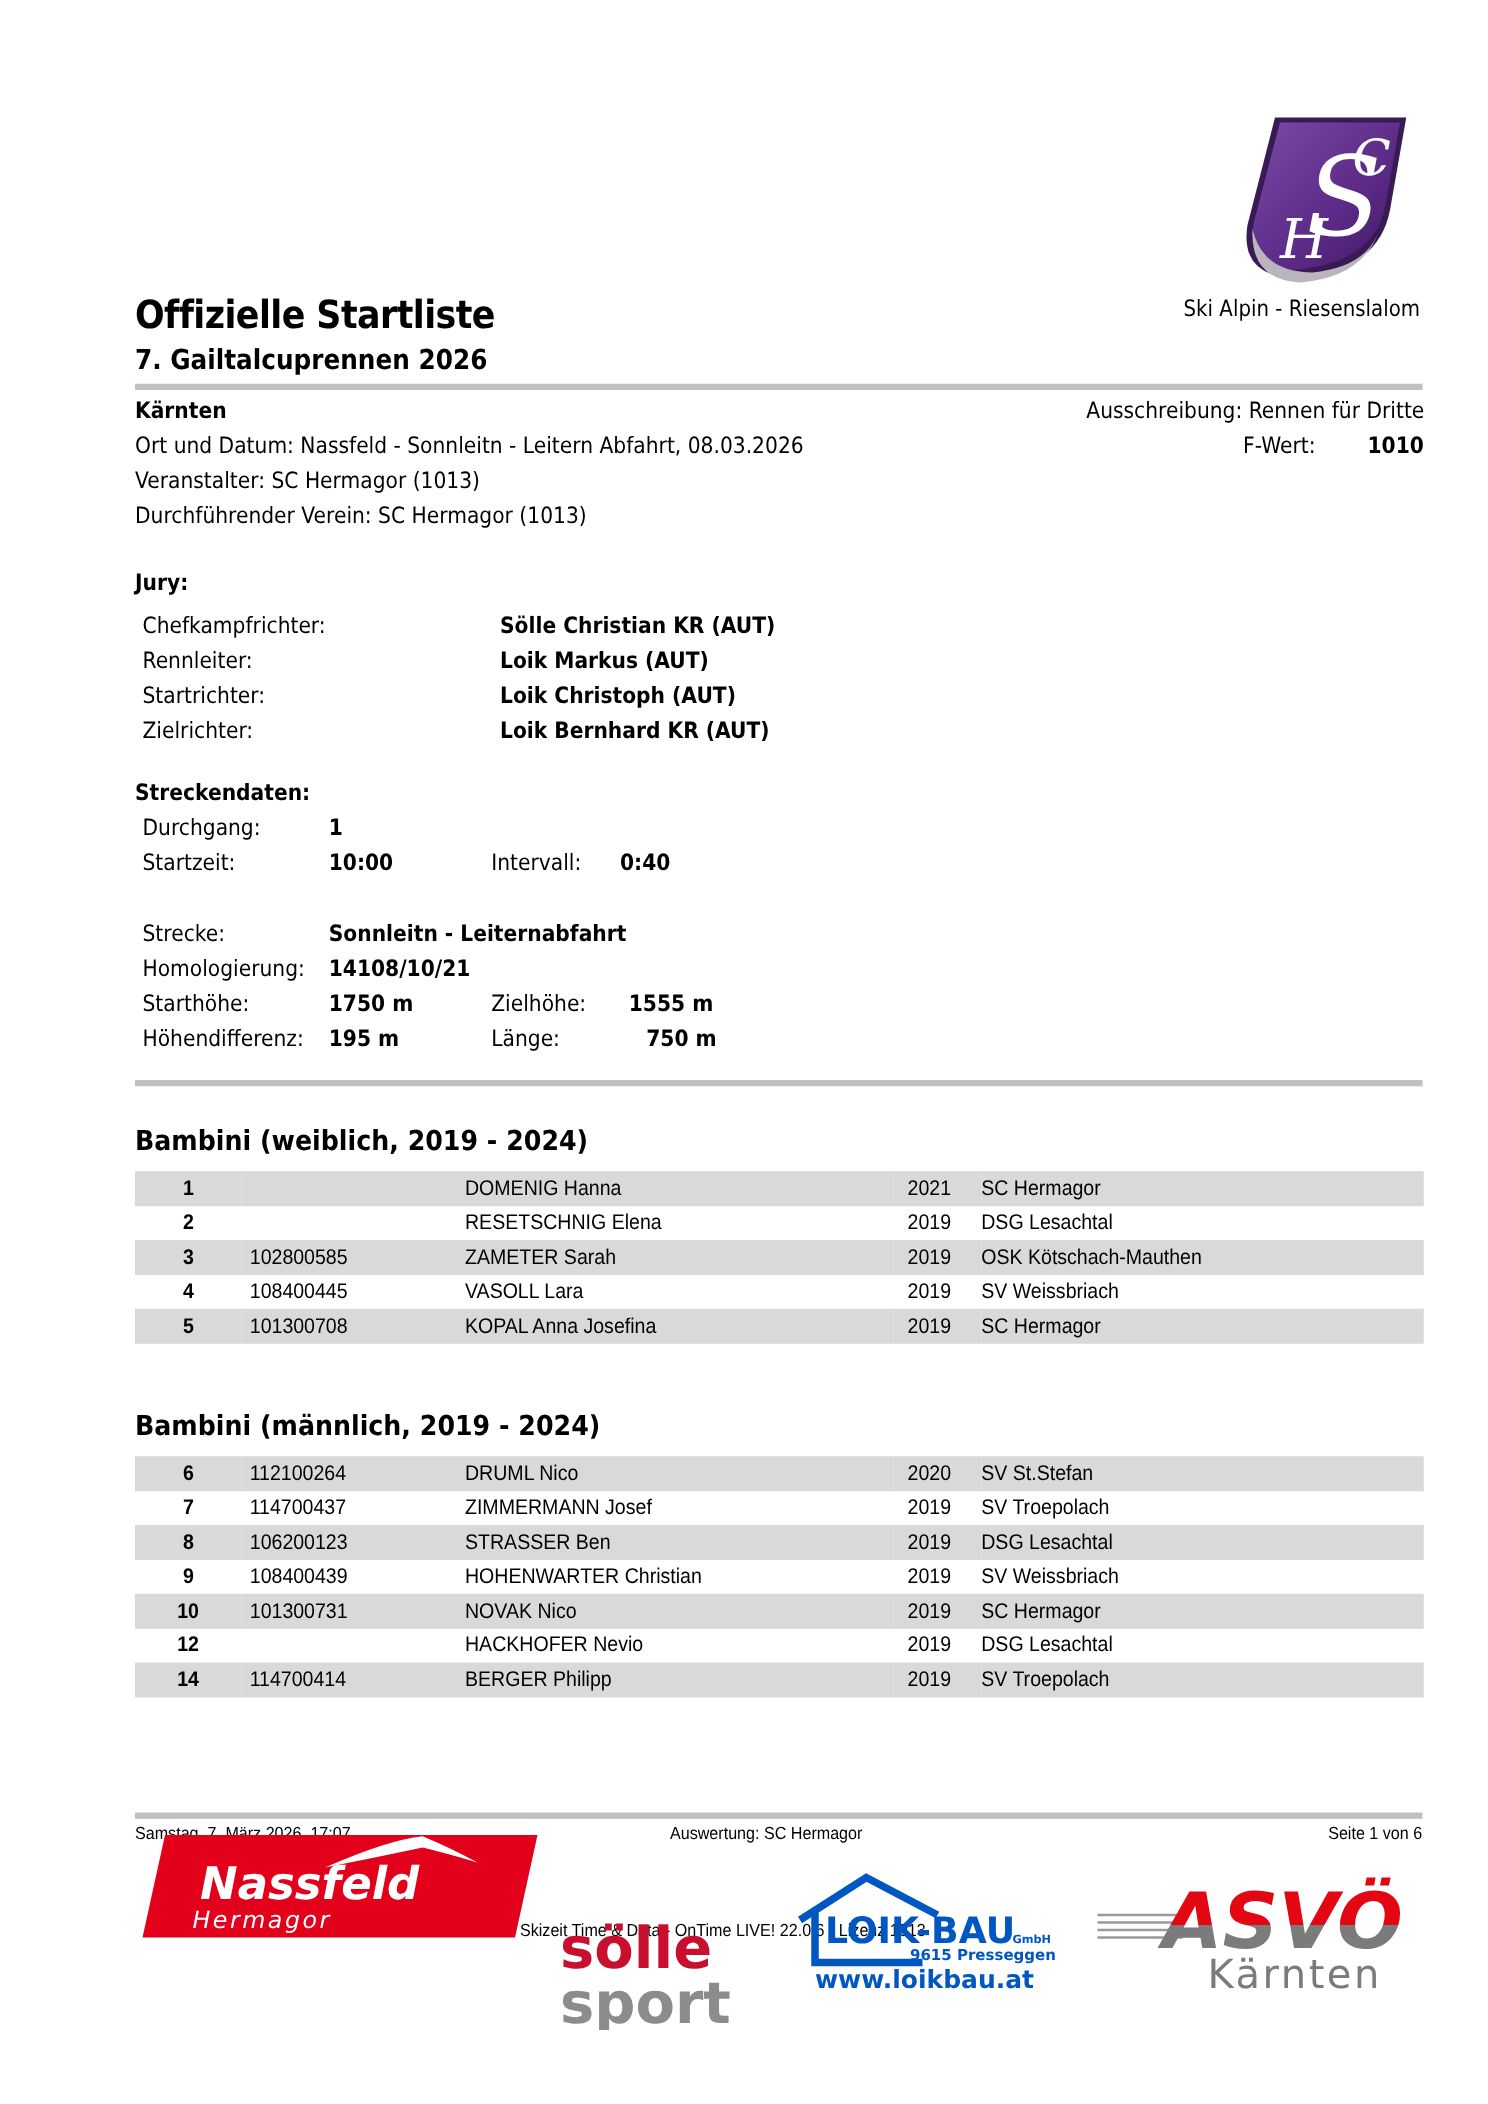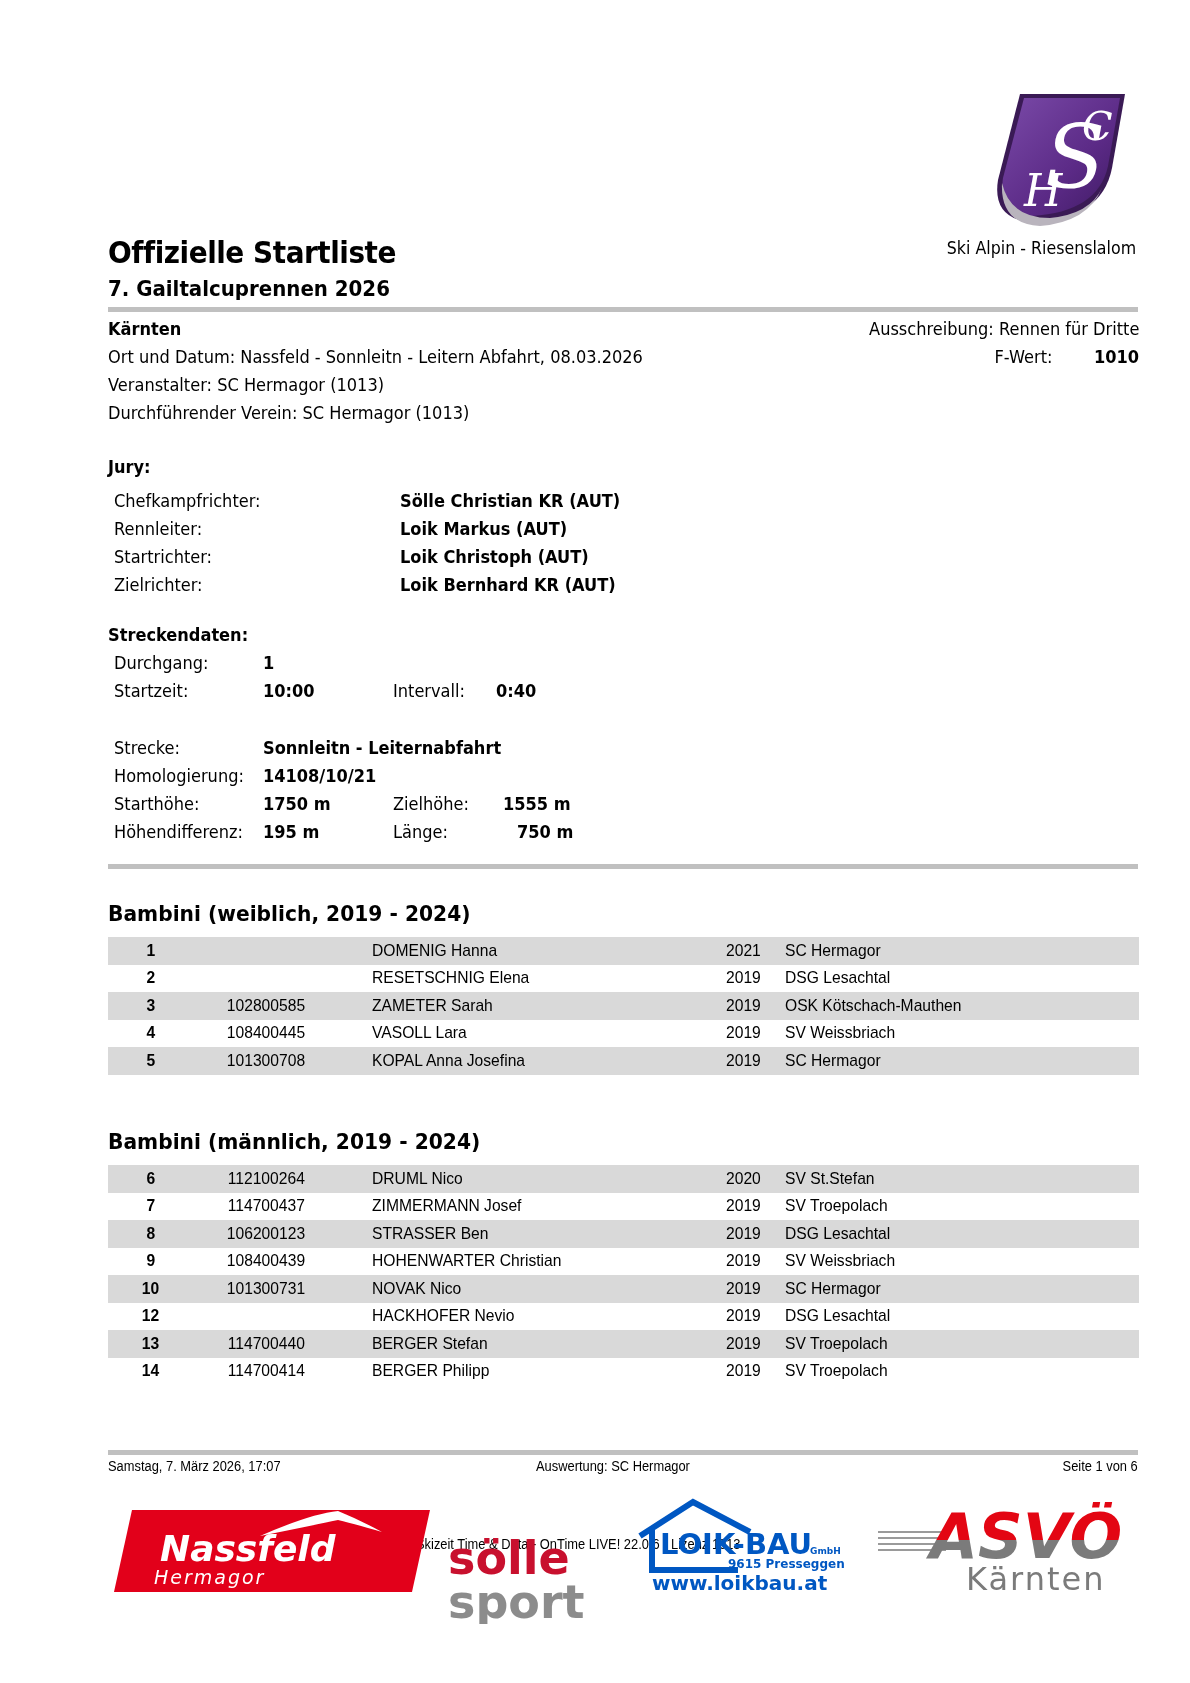--- a/index.html
+++ b/index.html
@@ -22,21 +22,21 @@
 
   .kv { font-size: 18px; transform: scaleX(0.9); transform-origin: left center; white-space: nowrap; }
 
   .cat-title { left: 108px; font-size: 22px; font-weight: bold; transform: scaleX(0.92); transform-origin: left center; white-space: nowrap; }
 
   table.start { position: absolute; left: 108px; width: 1031px; border-collapse: collapse;
                font-family: "Liberation Sans", sans-serif; font-size: 17px; }
   table.start td { height: 27.5px; padding: 0; white-space: nowrap; }
   table.start tr:nth-child(odd) td { background: #d9d9d9; }
   table.start td.bib { width: 85px; text-align: center; font-weight: bold; }
-  table.start td.code { width: 140px; text-align: center; padding-right: 39px; text-decoration: underline; }
+  table.start td.code { width: 140px; text-align: left; padding-right: 39px; text-decoration: underline; }
   table.start td.name { width: 343px; font-weight: normal; }
   table.start td.year { width: 46px; text-align: right; padding-right: 24px; }
   table.start td.club { }
   table.start td span { display: inline-block; transform: scaleX(0.92); }
   table.start td.bib span { transform-origin: center center; }
   table.start td.code span, table.start td.year span { transform-origin: right center; }
   table.start td.name span, table.start td.club span { transform-origin: left center; }
 
   
   .foot { font-family: "Liberation Sans", sans-serif; font-size: 14px; white-space: nowrap; }
@@ -196,43 +196,36 @@
         <td class="club"><span>SC Hermagor</span></td>
       </tr>
       <tr>
         <td class="bib"><span>12</span></td>
         <td class="code"><span></span></td>
         <td class="name"><span>HACKHOFER Nevio</span></td>
         <td class="year"><span>2019</span></td>
         <td class="club"><span>DSG Lesachtal</span></td>
       </tr>
       <tr>
-        <td class="bib"><span>13</span></td>
-        <td class="code"><span>114700440</span></td>
-        <td class="name"><span>BERGER Stefan</span></td>
-        <td class="year"><span>2019</span></td>
-        <td class="club"><span>SV Troepolach</span></td>
-      </tr>
-      <tr>
         <td class="bib"><span>14</span></td>
         <td class="code"><span>114700414</span></td>
         <td class="name"><span>BERGER Philipp</span></td>
         <td class="year"><span>2019</span></td>
         <td class="club"><span>SV Troepolach</span></td>
       </tr>
     </tbody>
 </table>
 
 <div class="abs rule" style="top:1450px; height:5px;"></div>
 <div class="abs foot" style="left:108px; top:1458px;"><span style="transform-origin:left center;">Samstag, 7. März 2026, 17:07</span></div>
 <div class="abs foot" style="left:524px; top:1458px;margin-left:12px;"><span style="transform-origin:left center;">Auswertung: SC Hermagor</span></div>
 <div class="abs foot" style="right:52px; top:1458px; text-align:left;"><span style="transform-origin:right center;">Seite 1 von 6</span></div>
 <div class="abs foot" style="left:416px; top:1536px;"><span style="transform-origin:left center;">Skizeit Time &amp; Data - OnTime LIVE! 22.0.6  - Lizenz 1013</span></div>
 
-<div class="abs" style="left:110px; top:1506px; width:325px; height:90px;">
+<div class="abs" style="left:110px; top:1464px; width:325px; height:90px;">
   <svg width="325" height="90" viewBox="0 0 325 90">
     <path d="M22 4 L320 4 L302 86 L4 86 Z" fill="#e2001a"></path>
     <path d="M150 30 Q200 8 228 5 Q250 14 272 26 Q245 18 228 14 Q200 20 150 30 Z" fill="#ffffff"></path>
     <text x="50" y="55" font-family="DejaVu Sans, sans-serif" font-weight="bold" font-style="italic" font-size="36" fill="#ffffff">Nassfeld</text>
     <text x="44" y="78" font-family="DejaVu Sans, sans-serif" font-style="italic" font-size="19" fill="#ffffff" letter-spacing="2">Hermagor</text>
   </svg>
 </div>
 
 <div class="abs" style="left:444px; top:1500px; width:140px; height:92px;margin-top:32px;">
   <svg width="140" height="92" viewBox="0 0 140 92">

